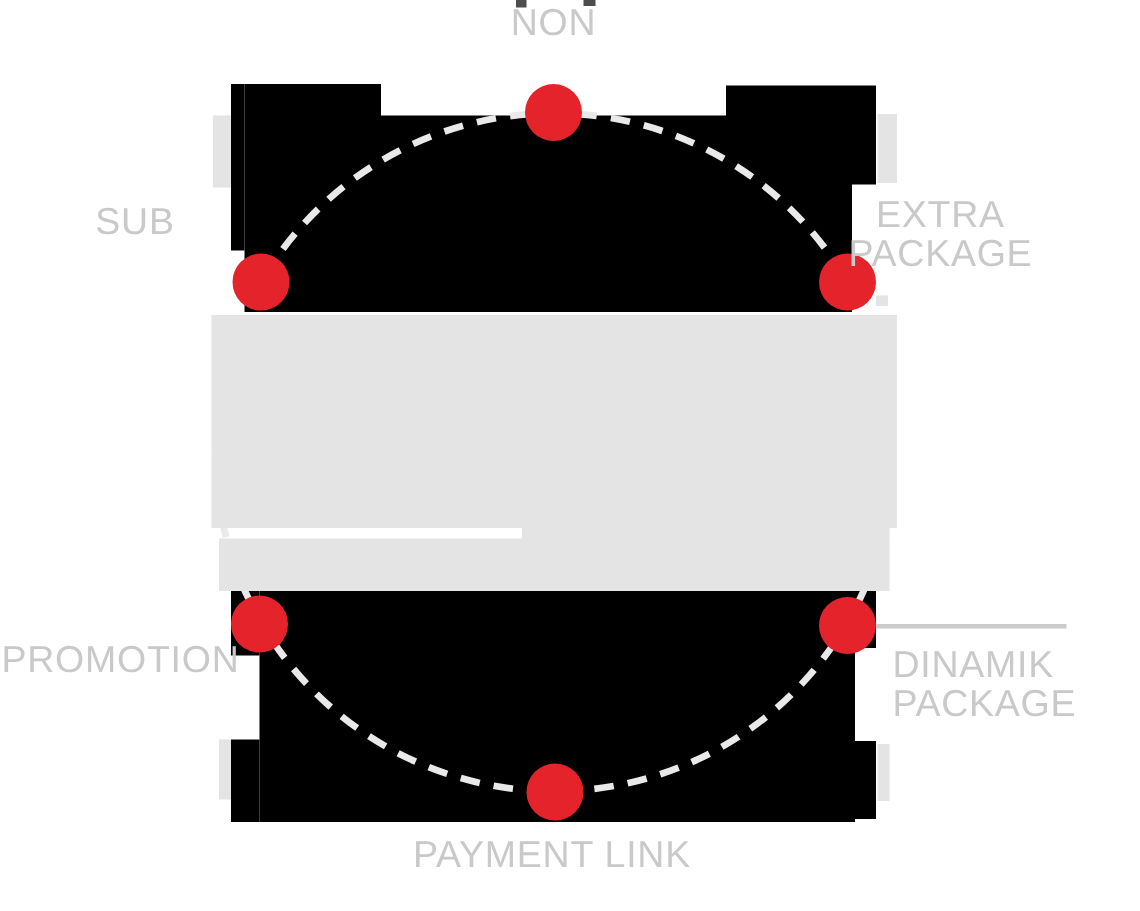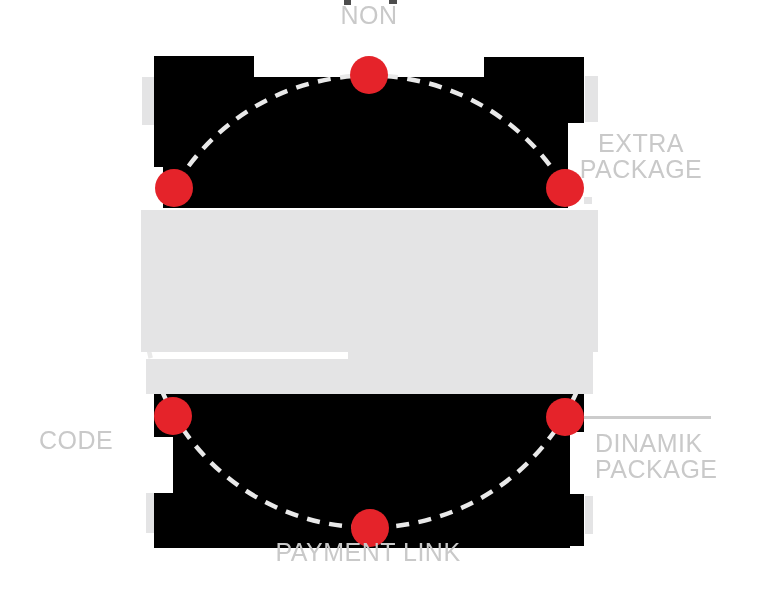--- a/index.html
+++ b/index.html
@@ -60,24 +60,24 @@
     font-size: 25px;
     line-height: 26px;
     letter-spacing: 0.5px;
     text-transform: uppercase;
     text-align: center;
     white-space: nowrap;
   }
   .label span { display: block; }
   .lbl-non     { left:269px; top:2px;   width:200px; }
   .lbl-sub     { left:15px;  top:135px; width:150px; }
-  .lbl-extra   { left:566px; top:130px; width:150px; }
+  .lbl-extra   { left:552px; top:130px; width:150px; }
   .lbl-promo   { left:1px;   top:427px; width:150px; }
   .lbl-dinamik { left:595px; top:430px; width:170px; text-align:left; }
-  .lbl-payment { left:268px; top:539px; width:200px; }
+  .lbl-payment { left:268px; top:557px; width:200px; }
 
   
   .connector {
     position: absolute;
     left:584px; top:416px; width:127px; height:3px;
     background: var(--c-connector-line, #ccc);
   }
 
   
   .frag { position: absolute; background: #4d4d4d; }
@@ -119,27 +119,28 @@
   <div class="dot dot-sub"></div>
   <div class="dot dot-extra"></div>
   <div class="dot dot-promo"></div>
   <div class="dot dot-dinamik"></div>
   <div class="dot dot-payment"></div>
 
   <div class="label lbl-non">
     <span>NON</span>
   </div>
   <div class="label lbl-sub">
+    <span>SUB</span>
   </div>
   <div class="label lbl-extra">
     <span>EXTRA</span>
     <span>PACKAGE</span>
   </div>
   <div class="label lbl-promo">
-    <span>CODE</span>
+    <span>PROMOTION</span>
   </div>
   <div class="label lbl-dinamik">
     <span>DINAMIK</span>
     <span>PACKAGE</span>
   </div>
   <div class="label lbl-payment">
     <span>PAYMENT LINK</span>
   </div>
 
   <div class="frag frag-1"></div>

